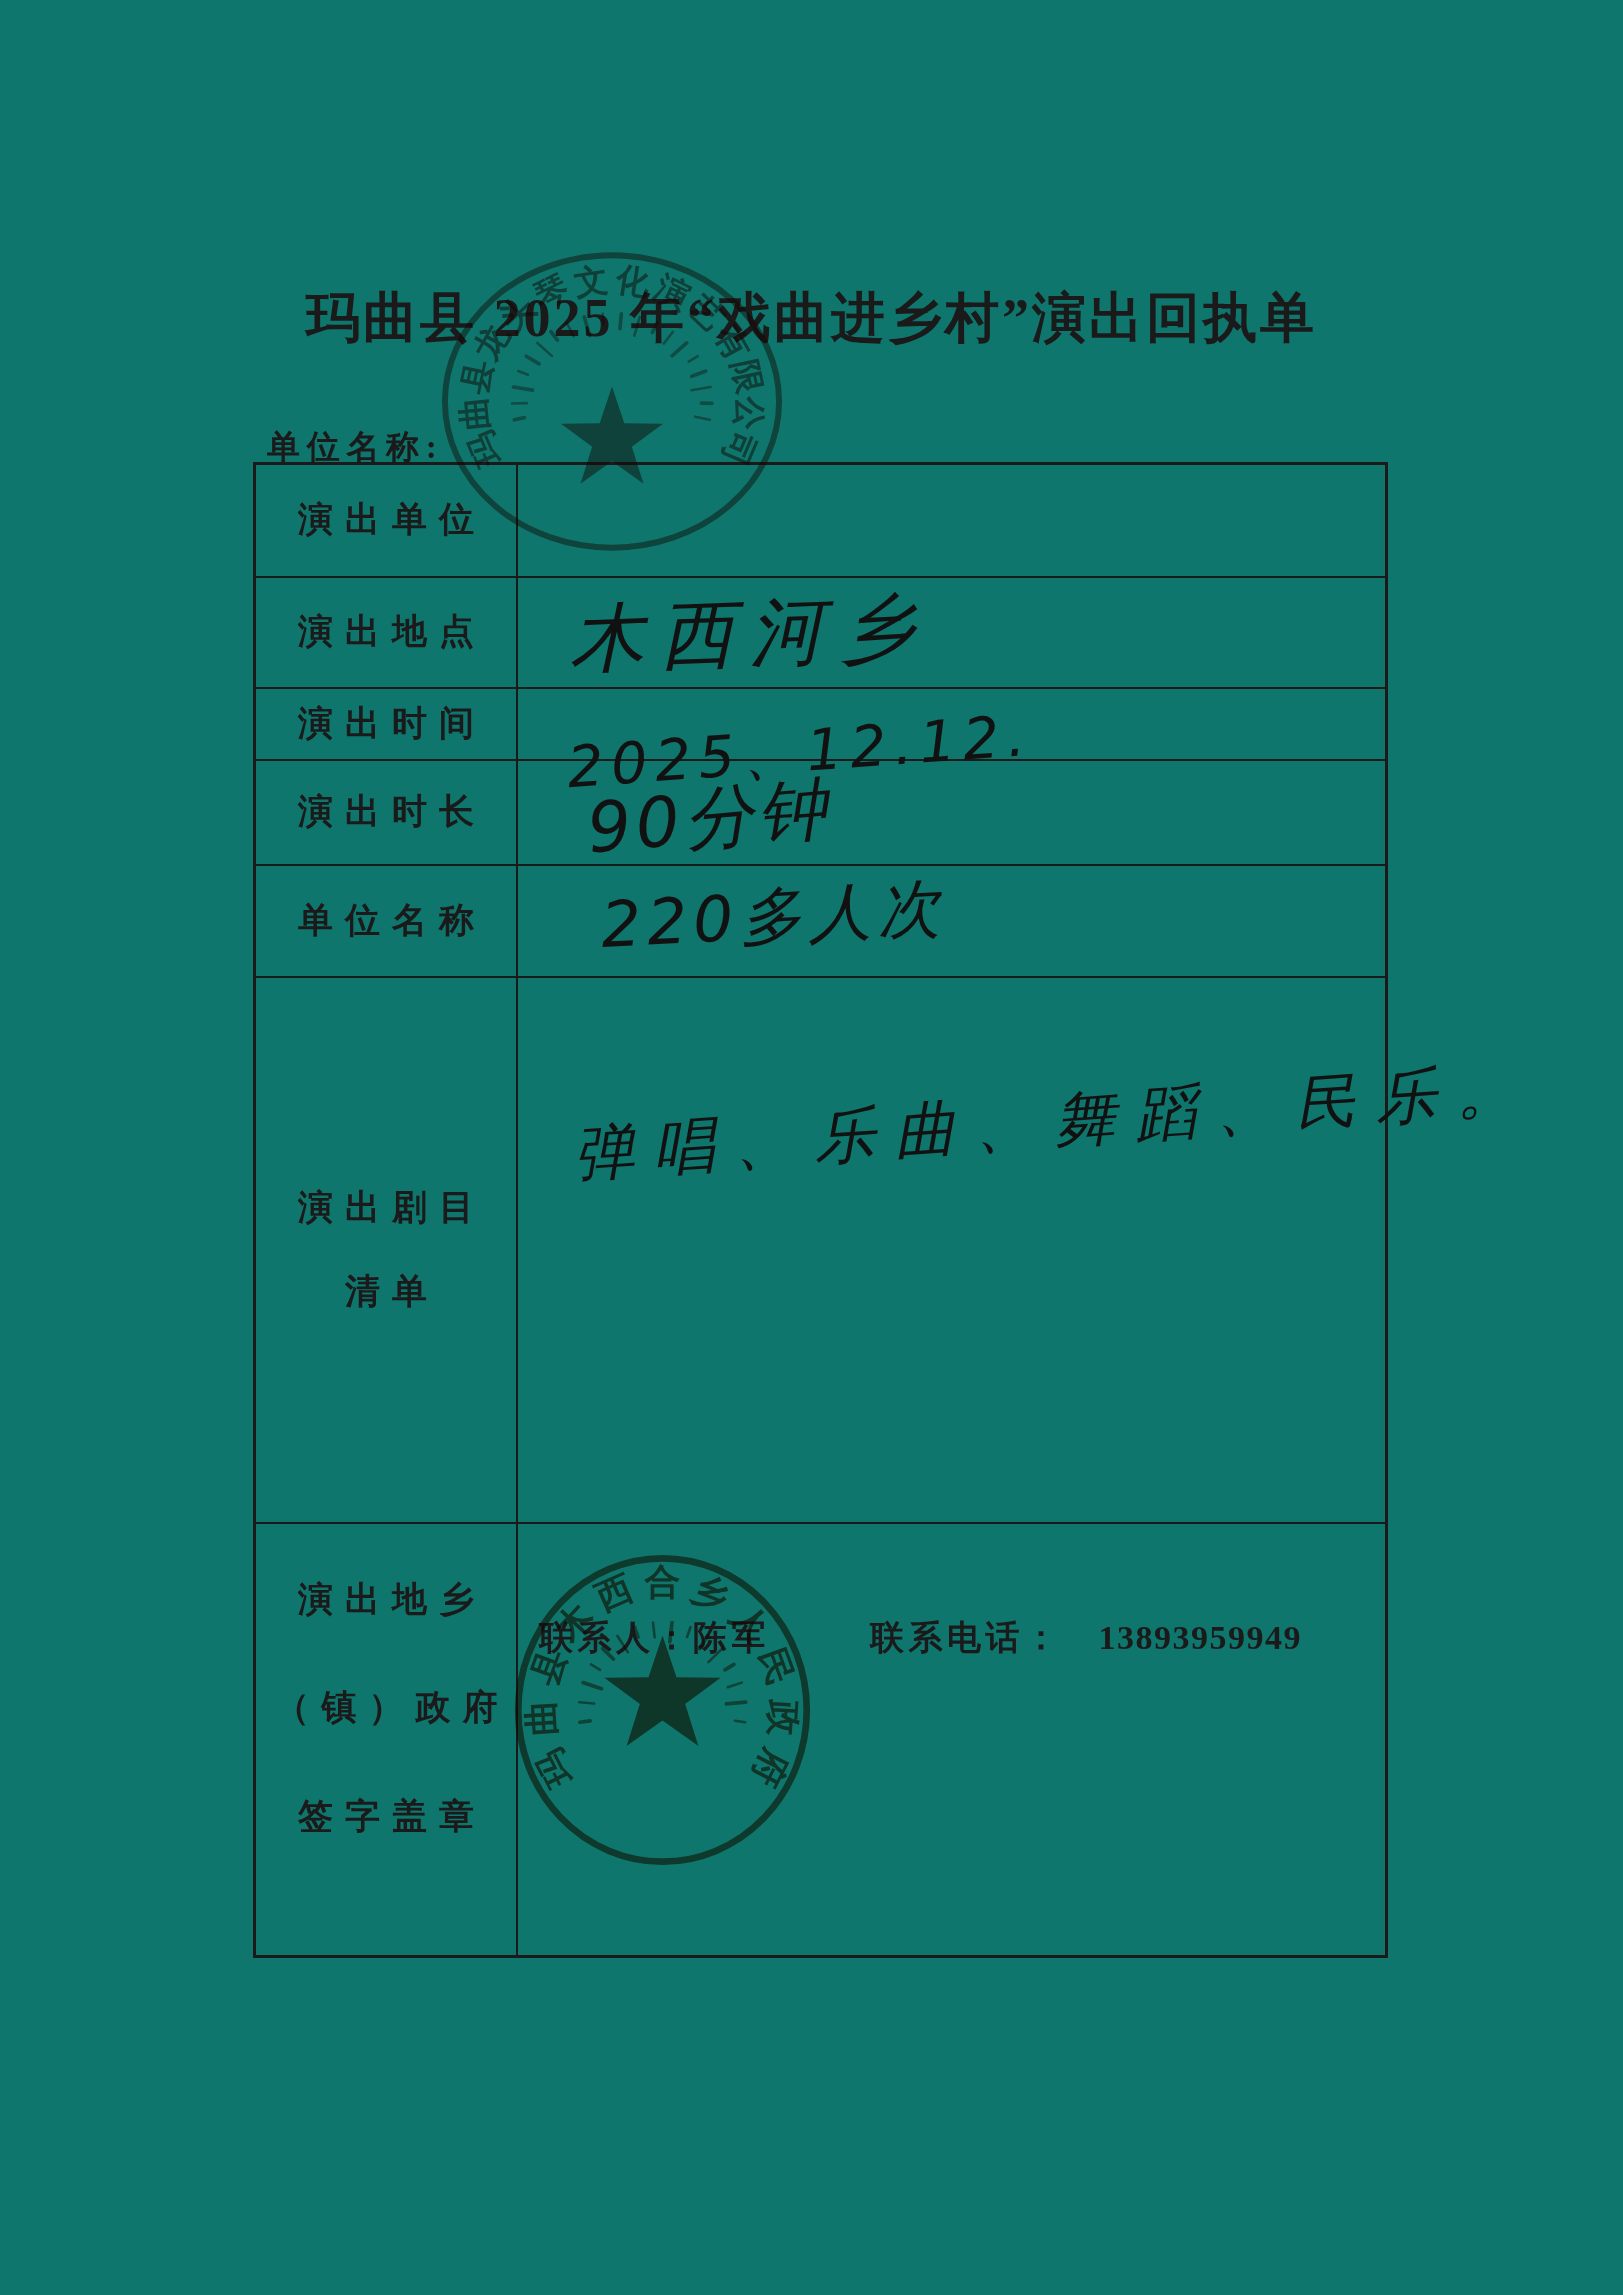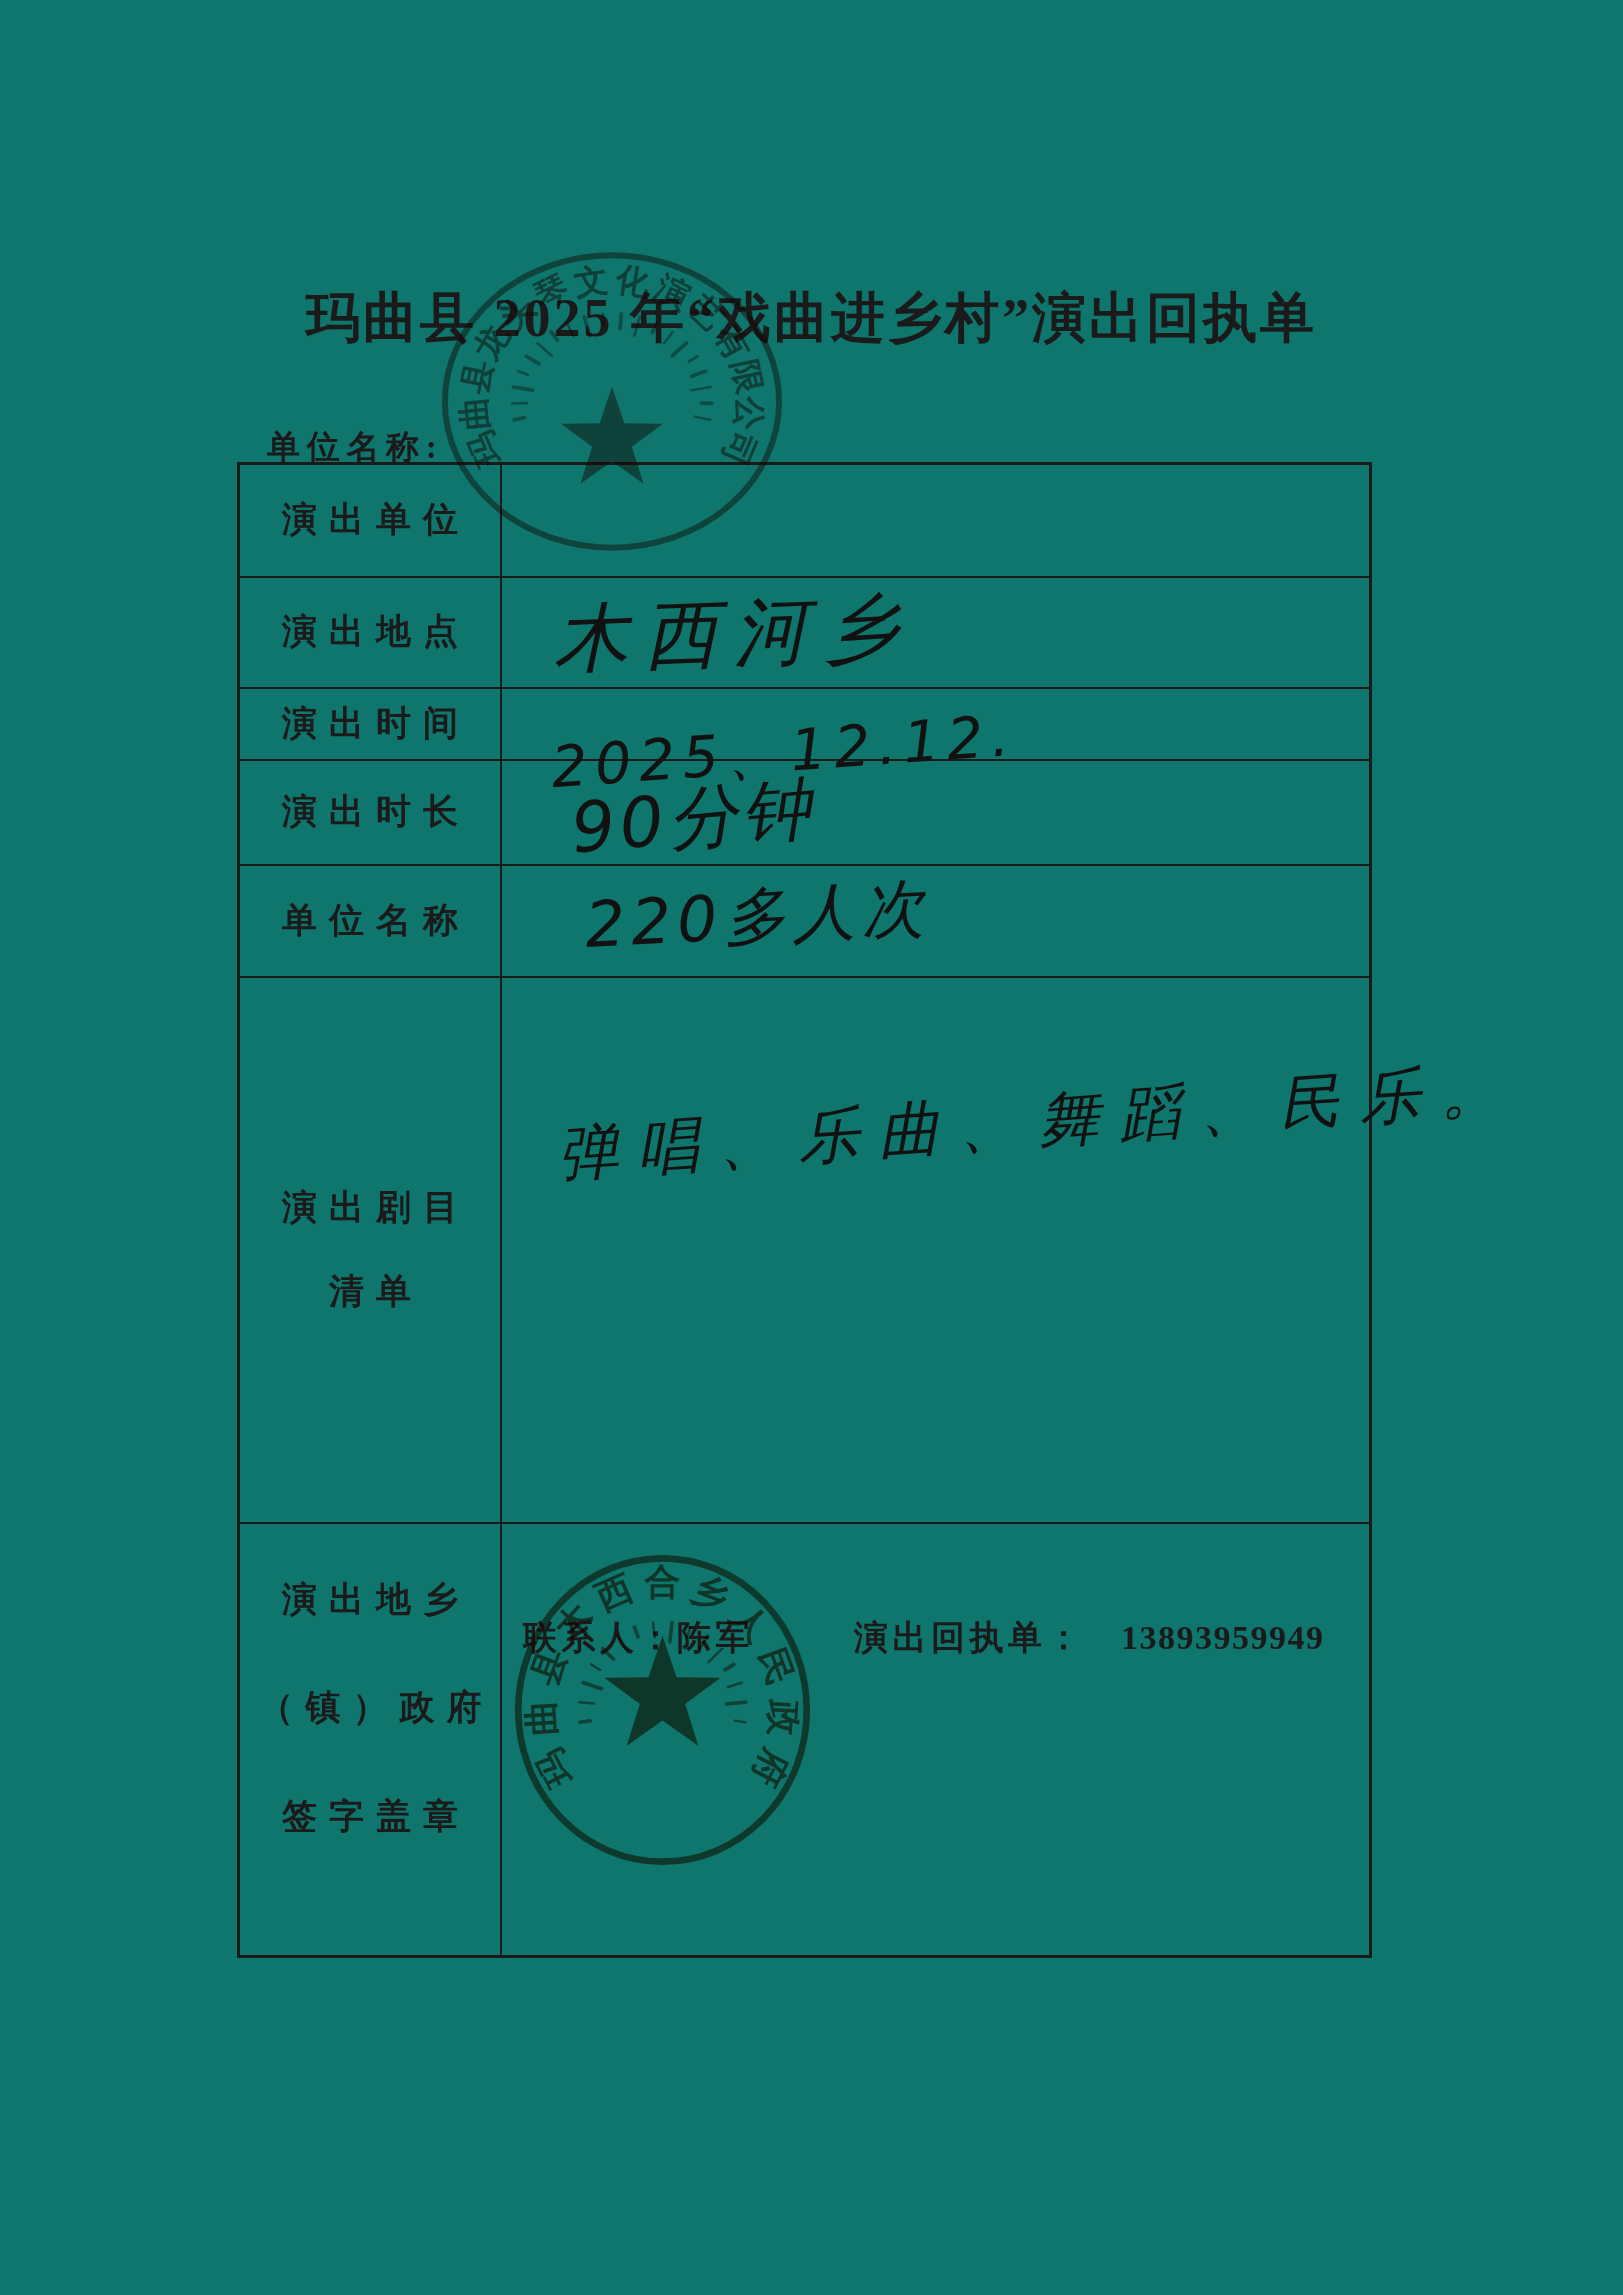--- a/index.html
+++ b/index.html
@@ -10,21 +10,21 @@
   }
   .title{
     position:absolute;top:282px;left:0;width:100%;text-align:center;
     font-size:54px;font-weight:bold;letter-spacing:3px;white-space:nowrap;
   }
   .unit-name{
     position:absolute;top:425px;left:267px;
     font-size:33px;letter-spacing:6.7px;font-weight:600;
   }
   .tbl{
-    position:absolute;left:237px;top:462px;width:1135px;height:1496px;
+    position:absolute;left:253px;top:462px;width:1135px;height:1496px;
     border:3px solid #1a1a1a;box-sizing:border-box;
     display:flex;flex-direction:column;
   }
   .row{display:flex;border-bottom:2.2px solid #1a1a1a;box-sizing:border-box;}
   .row.last{border-bottom:none;flex:1;}
   .lcell{
     width:262px;flex:0 0 262px;border-right:2.2px solid #1a1a1a;box-sizing:border-box;
     display:flex;flex-direction:column;align-items:center;justify-content:center;
     font-size:35px;font-weight:600;letter-spacing:12px;text-indent:12px;
     line-height:1.15;
@@ -107,21 +107,21 @@
     </div>
 
     <div class="row last">
       <div class="lcell three">
         <span class="lline">演出地乡</span>
         <span class="lline">（镇）政府</span>
         <span class="lline">签字盖章</span>
       </div>
       <div class="vcell">
         <span class="contact person"><span>联系人：</span><span>陈军</span></span>
-        <span class="contact phone"><span>演出回执单：</span><span class="num">13893959949</span></span>
+        <span class="contact phone"><span>联系电话：</span><span class="num">13893959949</span></span>
       </div>
     </div>
 
   </div>
 
   <div class="stamp" id="stamp-company"><svg width="358" height="321" viewBox="0 0 480 430">
         <ellipse cx="240" cy="215" rx="224" ry="196" fill="none" stroke="#e2675e" stroke-width="8" opacity="0.85"></ellipse>
         <text x="74.30912637856073" y="276.7355183013052" fill="#e2675e" font-size="45" font-weight="bold" font-family="&quot;Liberation Serif&quot;,serif" text-anchor="middle" dominant-baseline="middle" transform="rotate(-113 74.30912637856073 276.7355183013052)" opacity="0.9">玛</text>
         <text x="60.86379085684425" y="230.46032005485347" fill="#e2675e" font-size="45" font-weight="bold" font-family="&quot;Liberation Serif&quot;,serif" text-anchor="middle" dominant-baseline="middle" transform="rotate(-95.61538461538461 60.86379085684425 230.46032005485347)" opacity="0.9">曲</text>
         <text x="63.784127944930475" y="182.77268521799527" fill="#e2675e" font-size="45" font-weight="bold" font-family="&quot;Liberation Serif&quot;,serif" text-anchor="middle" dominant-baseline="middle" transform="rotate(-78.23076923076923 63.784127944930475 182.77268521799527)" opacity="0.9">县</text>

